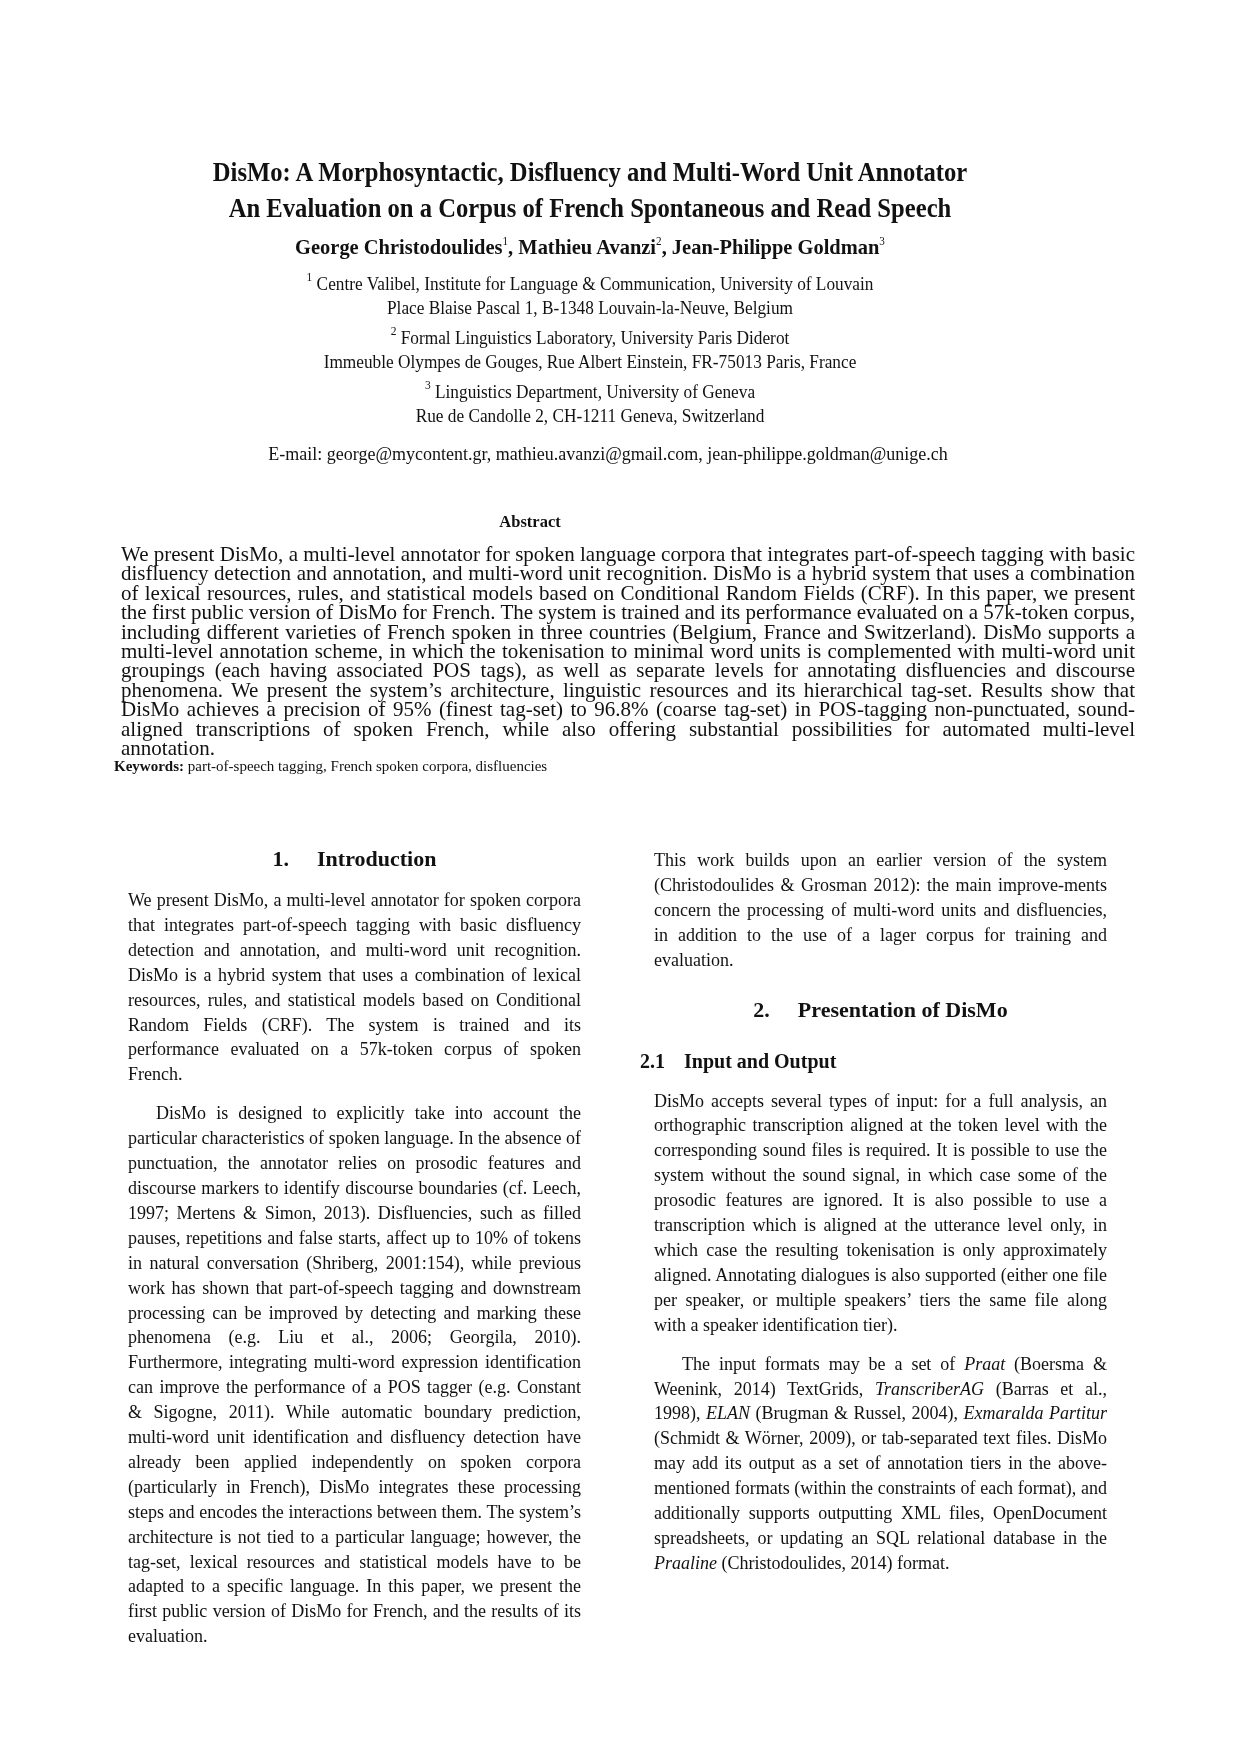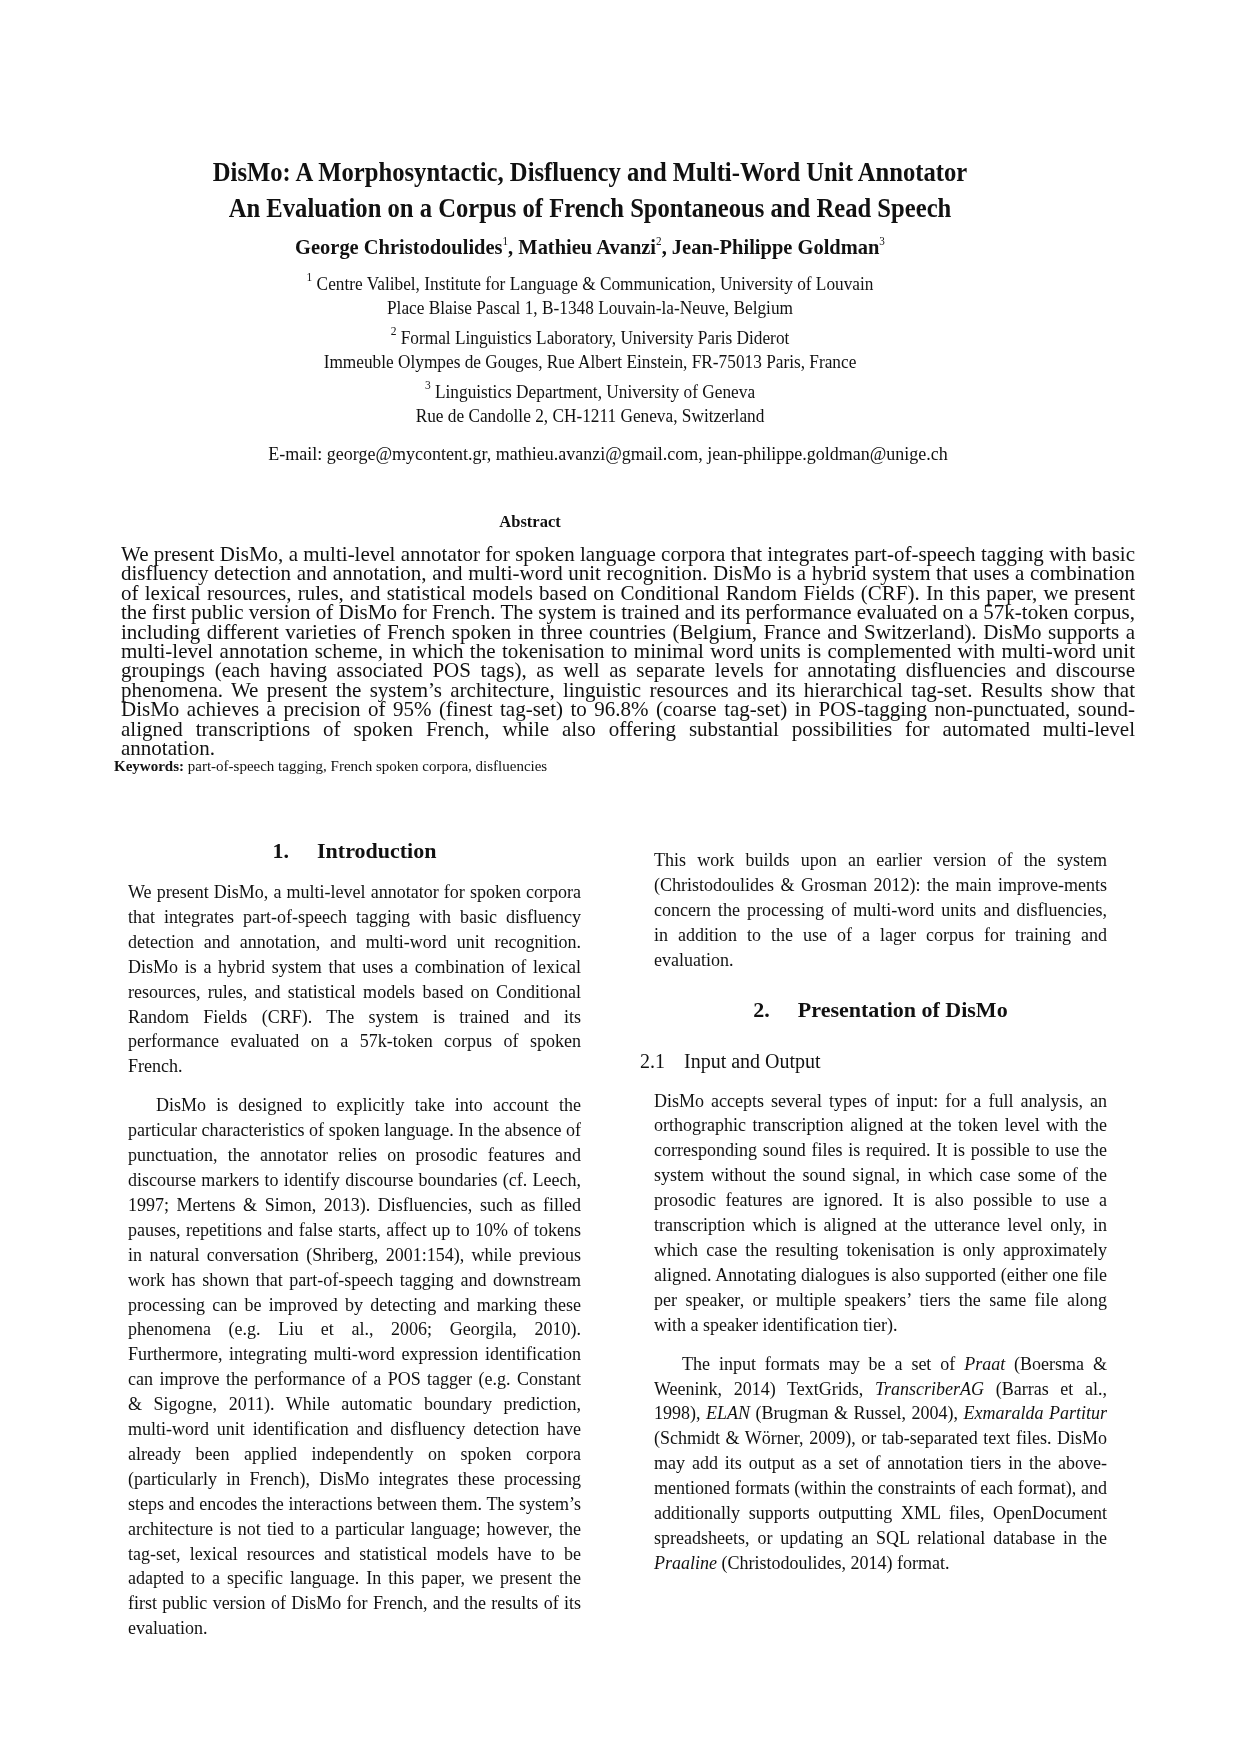--- a/index.html
+++ b/index.html
@@ -34,23 +34,23 @@
   }
   .keywords b { font-weight: bold; }
 
   .col { position: absolute; width: 481px; font-size: 18px; line-height: 24.9px; text-align: justify; }
   .col-left { left: 114px; top: 832px; }
   .col-right { left: 640px; top: 834px; }
   .col p { margin: 14px; }
   .col p.indent { text-indent: 28px; }
   .sec-head { font-weight: bold; font-size: 22px; text-align: center; line-height: 30px; margin: 0 0 0 0; }
   .sec-head .num { display: inline-block; margin-right: 28px; }
-  .col-left .sec-head { margin-top: 4px; margin-bottom: 2px; }
+  .col-left .sec-head { margin-top: 12px; margin-bottom: 2px; }
   .col-right .sec-head { margin-top: 22px; margin-bottom: 22px; }
-  .subsec-head { font-weight: normal; font-size: 20px; line-height: 28px; margin: 0 0 4px 0; }
+  .subsec-head { font-weight: bold; font-size: 20px; line-height: 28px; margin: 0 0 4px 0; }
   .subsec-head .num { display: inline-block; width: 44px; }
   i { font-style: italic; }
 </style>
 </head>
 <body>
 
 <div class="title-block">
   <div class="title">
     <div>DisMo: A Morphosyntactic, Disfluency and Multi-Word Unit Annotator</div>
     <div>An Evaluation on a Corpus of French Spontaneous and Read Speech</div>

